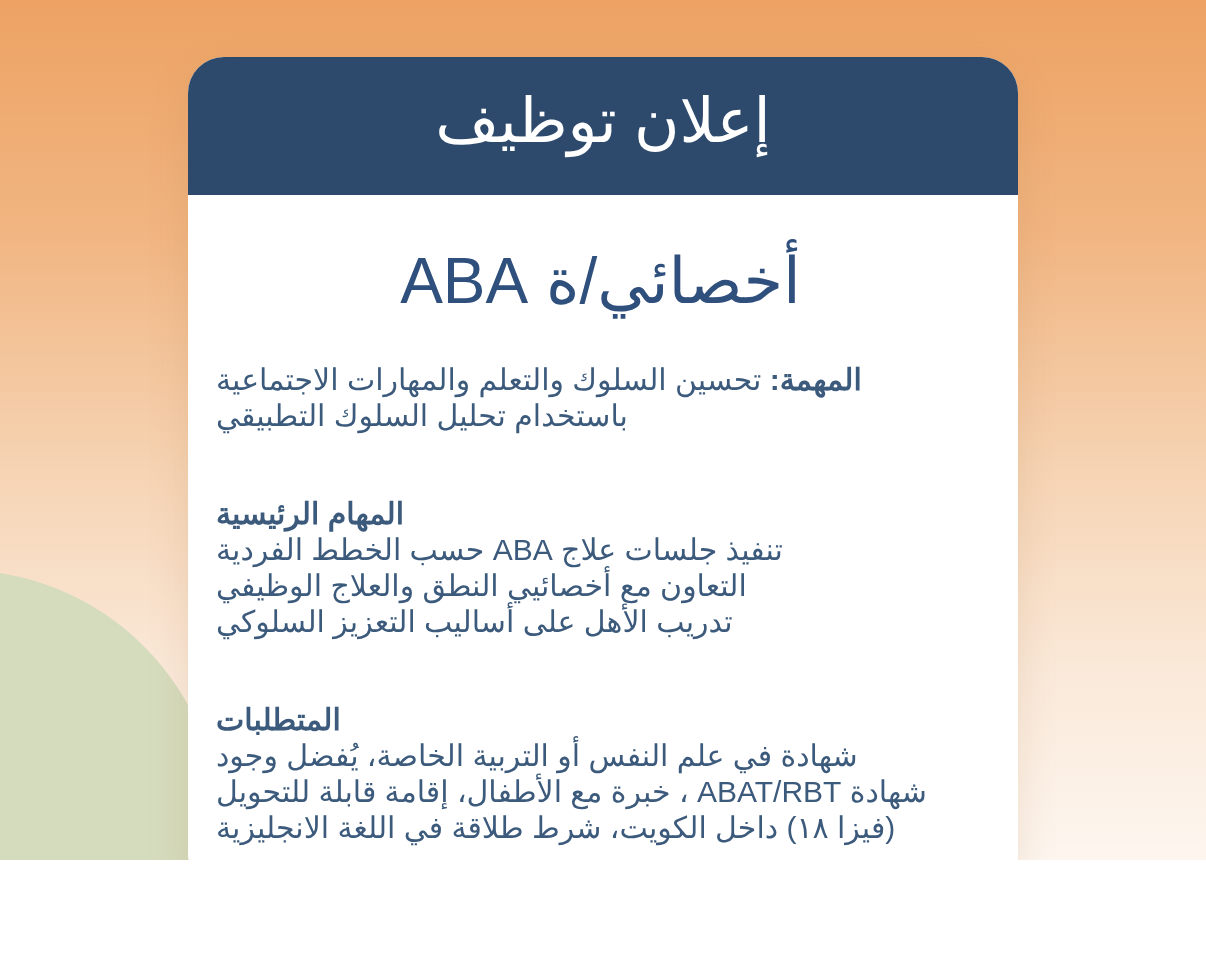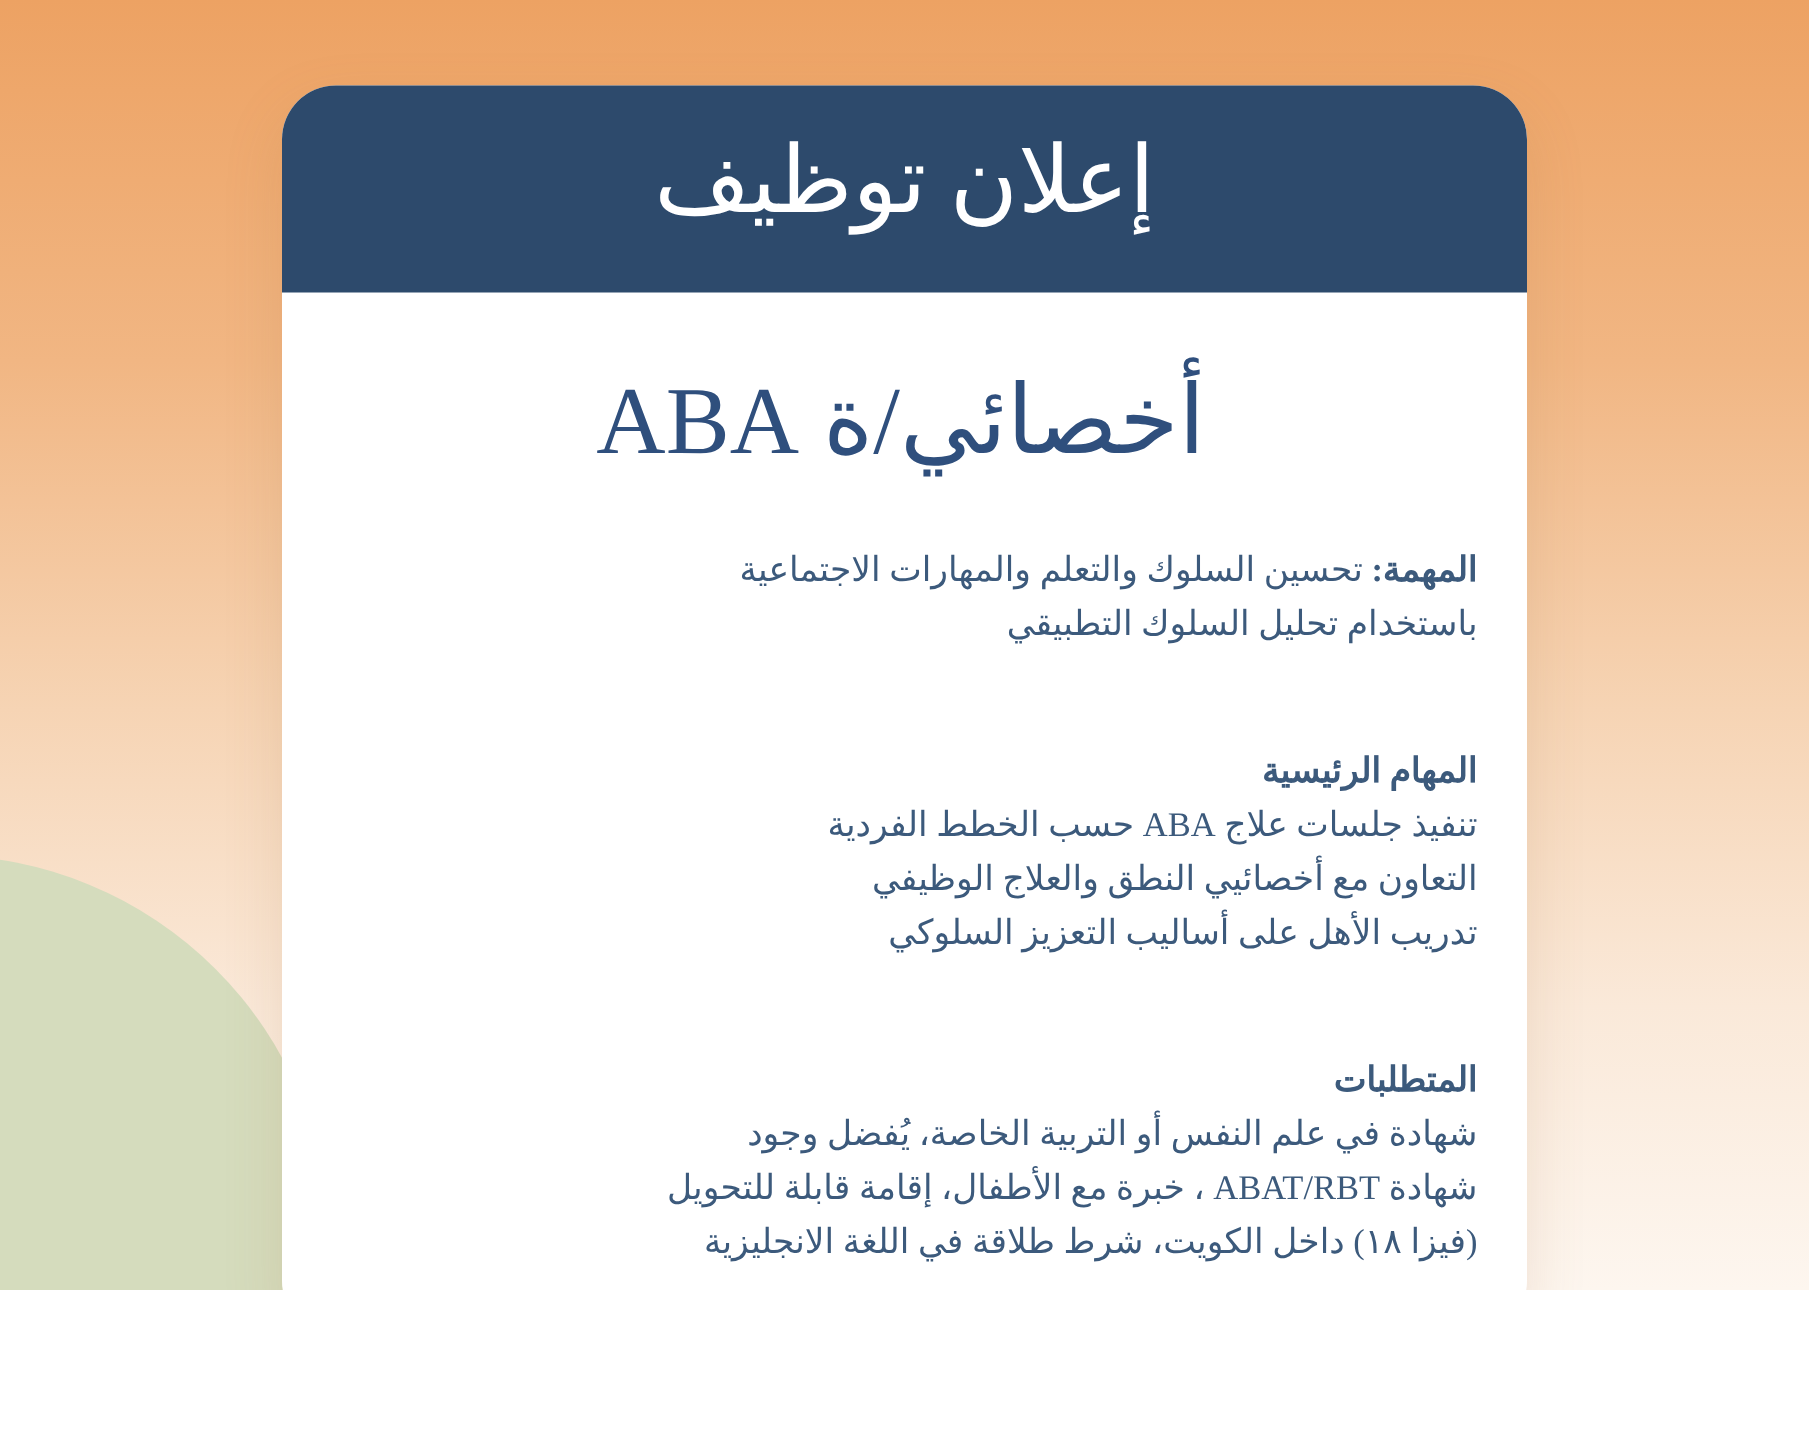--- a/index.html
+++ b/index.html
@@ -1,20 +1,20 @@
 <!DOCTYPE html>
 <html lang="ar" dir="rtl"><head>
 <meta charset="utf-8">
 <style>
   html,body{margin:0;padding:0;background:#fff;}
   .stage{
     position:relative;
     width:1206px;height:860px;
     overflow:hidden;
-    font-family:Liberation Serif, serif;
+    font-family:Liberation Sans, sans-serif;
     background:linear-gradient(180deg,#eda263 0%, #f1b683 28%, #f6d4b4 55%, #fae9d9 78%, #fdf6ef 100%);
   }
   
   .shape{position:absolute;z-index:1;}
   .shape-green{
     left:-300px;top:570px;width:520px;height:520px;
     border-radius:50%;
     background:#d5dcbd;
   }
   .shape-pink{
@@ -59,21 +59,21 @@
     color:#3c5a7c;
   }
   .job-title{
     margin:16px 0 0 0;
     text-align:center;
     color:#2f4f7d;
     font-size:64px;
     font-weight:normal;
     line-height:1.45;
   }
-  .copy{font-size:23px;line-height:36px;text-align:right;}
+  .copy{font-size:30px;line-height:36px;text-align:left;}
   .section-mission{margin-top:34px;}
   .section{margin-top:62px;}
   .sec-heading{font-weight:bold;margin:0;}
   .line{margin:0;}
   .inline-bold{font-weight:bold;}
 </style>
 </head>
 <body>
 
 <div class="stage">

